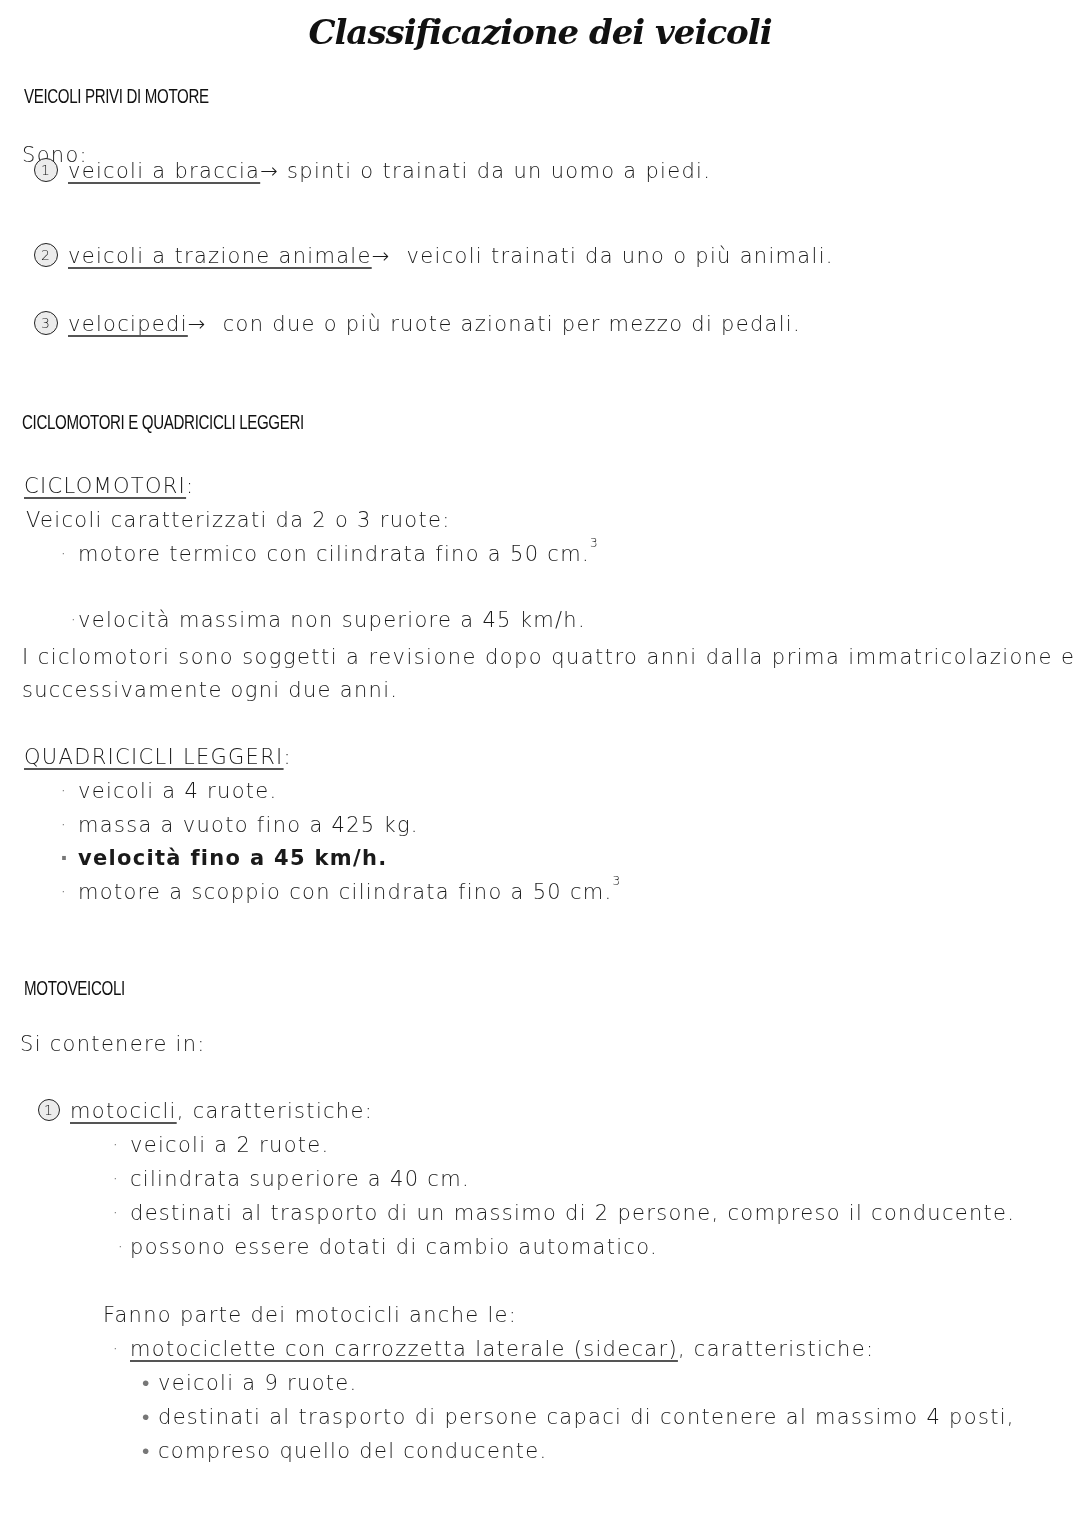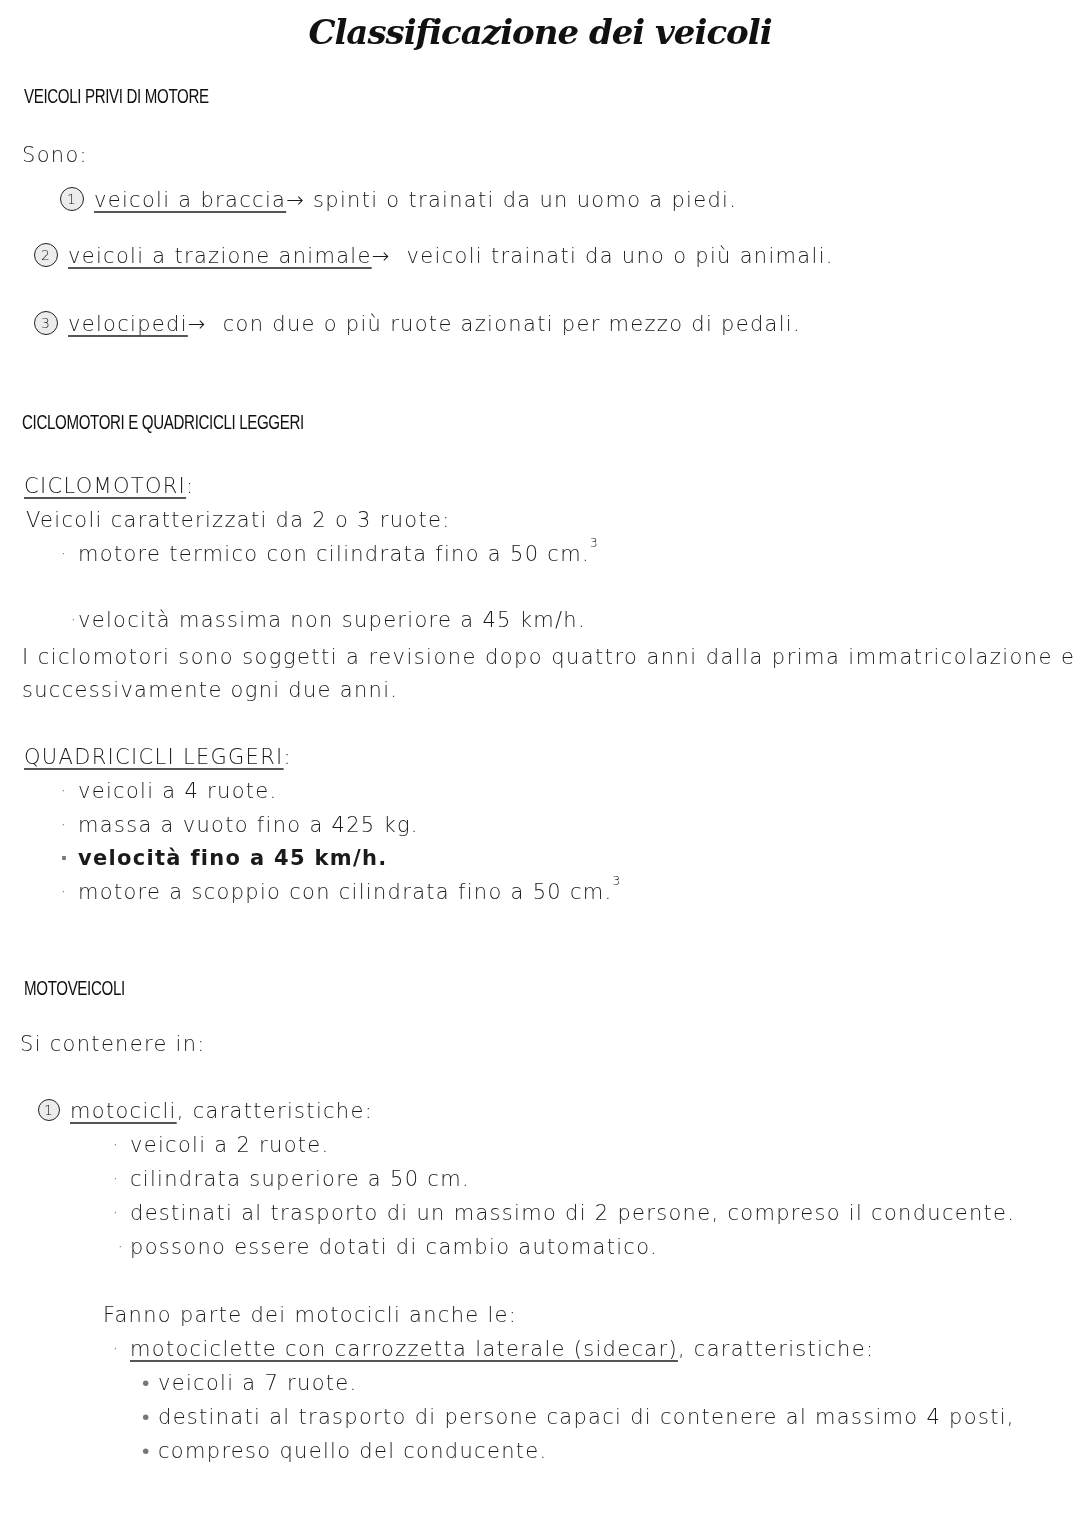--- a/index.html
+++ b/index.html
@@ -30,21 +30,21 @@
     sup { font-size: 12px; position: relative; top: -6px; }
   </style>
 </head>
 <body>
 
 <div class="abs title">Classificazione dei veicoli</div>
 
 <div class="abs section-head" style="left:24px; top:84px;">VEICOLI PRIVI DI MOTORE</div>
 <div class="abs txt" style="left:22px; top:143px;">Sono:</div>
 
-<div class="abs txt" style="left:34px; top:188px;margin-left:26px;">
+<div class="abs txt" style="left:34px; top:159px;">
   <span class="num">1</span><span class="u">veicoli a braccia</span><span>→</span> <span>spinti o trainati da un uomo a piedi.</span>
 </div>
 <div class="abs txt" style="left:34px; top:244px;">
   <span class="num">2</span><span class="u">veicoli a trazione animale</span><span>→</span>&nbsp; <span>veicoli trainati da uno o più animali.</span>
 </div>
 <div class="abs txt" style="left:34px; top:312px;">
   <span class="num">3</span><span class="u">velocipedi</span><span>→</span>&nbsp; <span>con due o più ruote azionati per mezzo di pedali.</span>
 </div>
 
 <div class="abs section-head" style="left:22px; top:410px;">CICLOMOTORI E QUADRICICLI LEGGERI</div>
@@ -81,34 +81,34 @@
 <div class="abs section-head" style="left:24px; top:976px;">MOTOVEICOLI</div>
 <div class="abs txt" style="left:20px; top:1032px;">Si contenere in:</div>
 
 <div class="abs txt" style="left:38px; top:1099px;">
   <span class="num" style="width:20px;height:20px;line-height:20px;">1</span><span class="u">motocicli</span><span>, caratteristiche:</span>
 </div>
 <div class="abs txt" style="left:112px; top:1133px;">
   <span class="dot">·</span><span>veicoli a 2 ruote.</span>
 </div>
 <div class="abs txt" style="left:112px; top:1167px;">
-  <span class="dot">·</span><span>cilindrata superiore a 50 cm.</span>
+  <span class="dot">·</span><span>cilindrata superiore a 40 cm.</span>
 </div>
 <div class="abs txt" style="left:112px; top:1201px;">
   <span class="dot">·</span><span>destinati al trasporto di un massimo di 2 persone, compreso il conducente.</span>
 </div>
 <div class="abs txt" style="left:112px; top:1235px;text-align:center;">
   <span class="dot">·</span><span>possono essere dotati di cambio automatico.</span>
 </div>
 
 <div class="abs txt" style="left:103px; top:1303px;">Fanno parte dei motocicli anche le:</div>
 <div class="abs txt" style="left:112px; top:1337px;">
   <span class="dot">·</span><span class="u">motociclette con carrozzetta laterale (sidecar)</span><span>, caratteristiche:</span>
 </div>
 <div class="abs txt" style="left:142px; top:1371px;">
-  <span class="dot" style="width:16px;">•</span><span>veicoli a 7 ruote.</span>
+  <span class="dot" style="width:16px;">•</span><span>veicoli a 9 ruote.</span>
 </div>
 <div class="abs txt" style="left:142px; top:1405px;">
   <span class="dot" style="width:16px;">•</span><span>destinati al trasporto di persone capaci di contenere al massimo 4 posti,</span>
 </div>
 <div class="abs txt" style="left:142px; top:1439px;">
   <span class="dot" style="width:16px;">•</span><span>compreso quello del conducente.</span>
 </div>
 
 </body></html>

